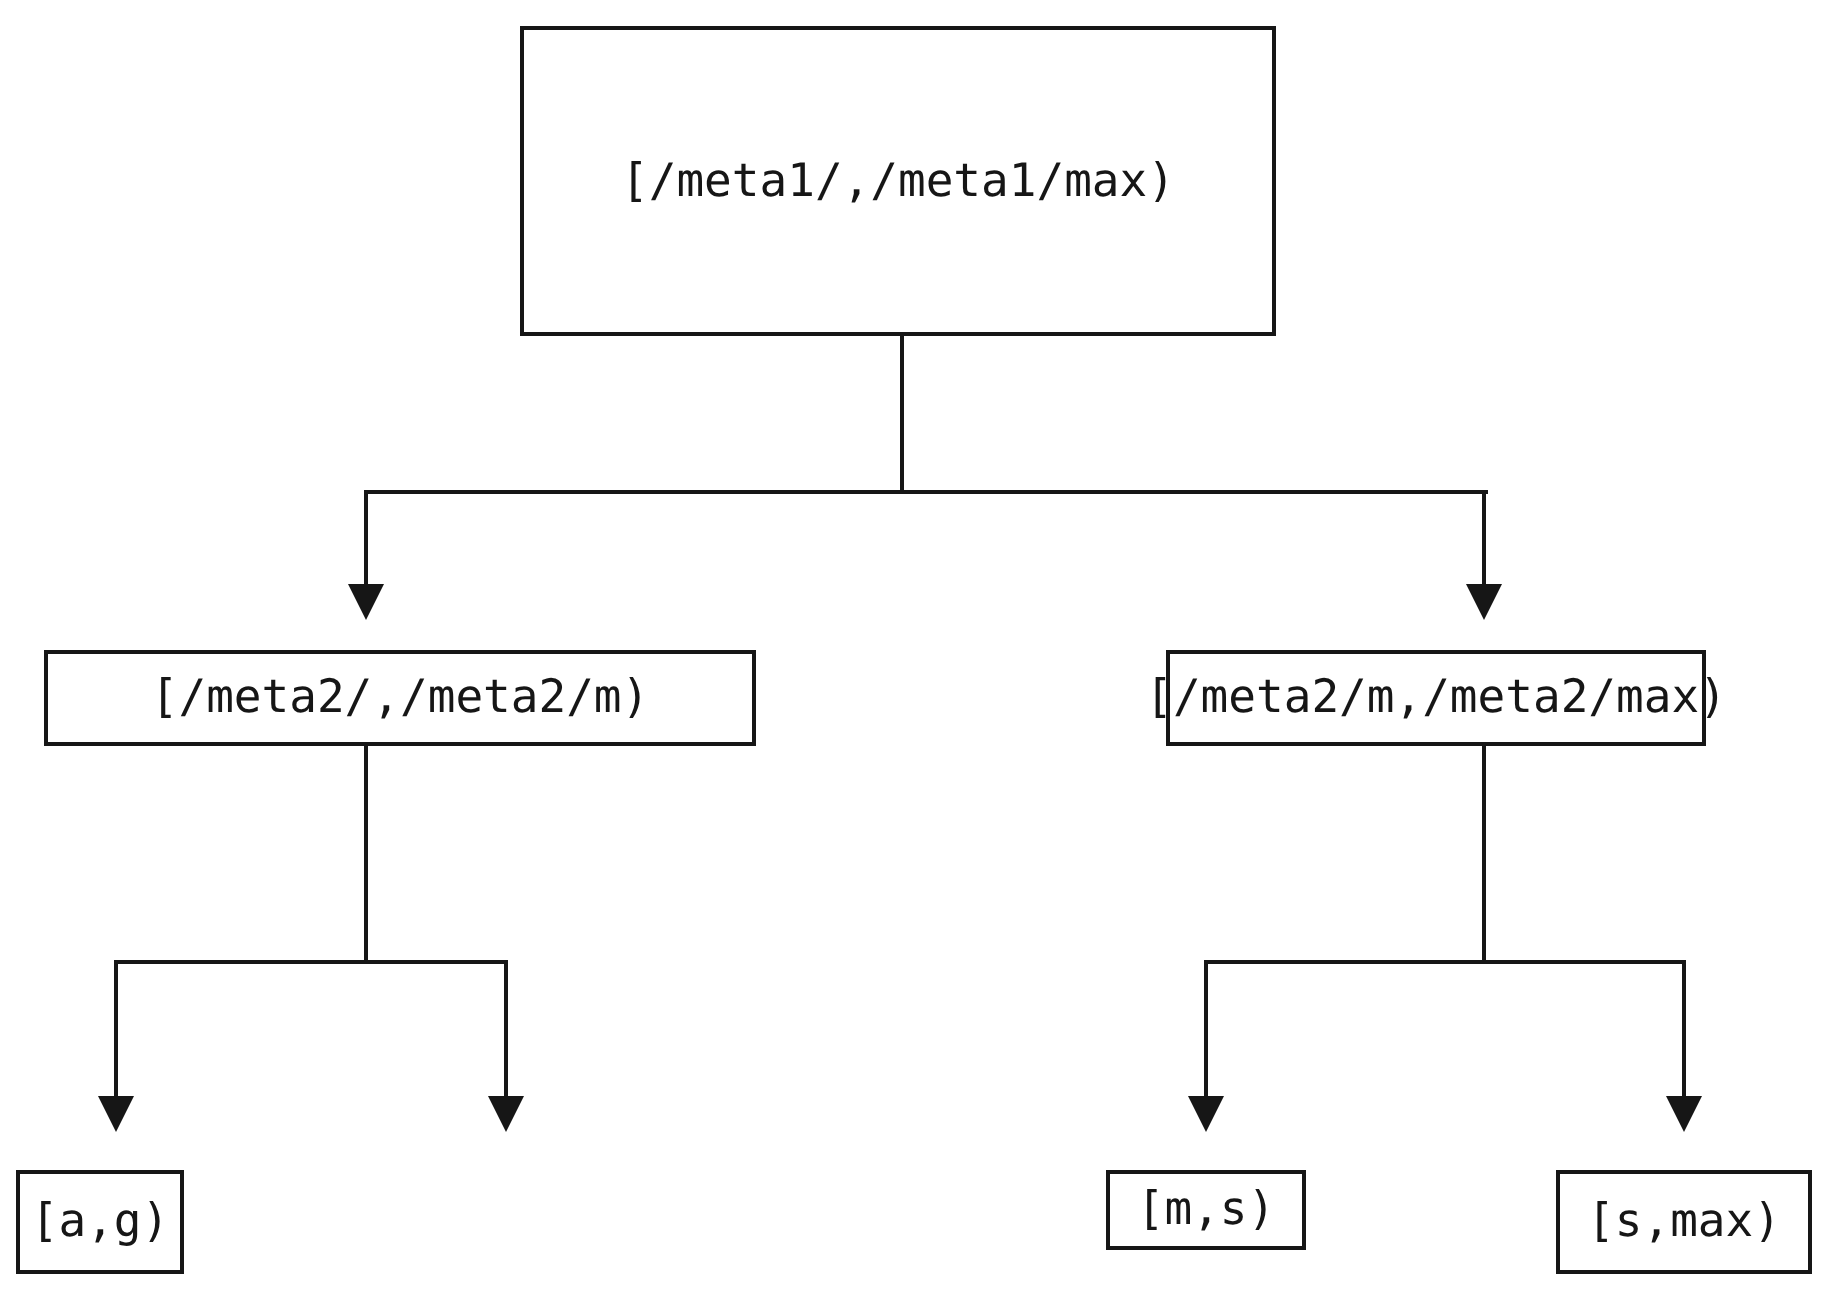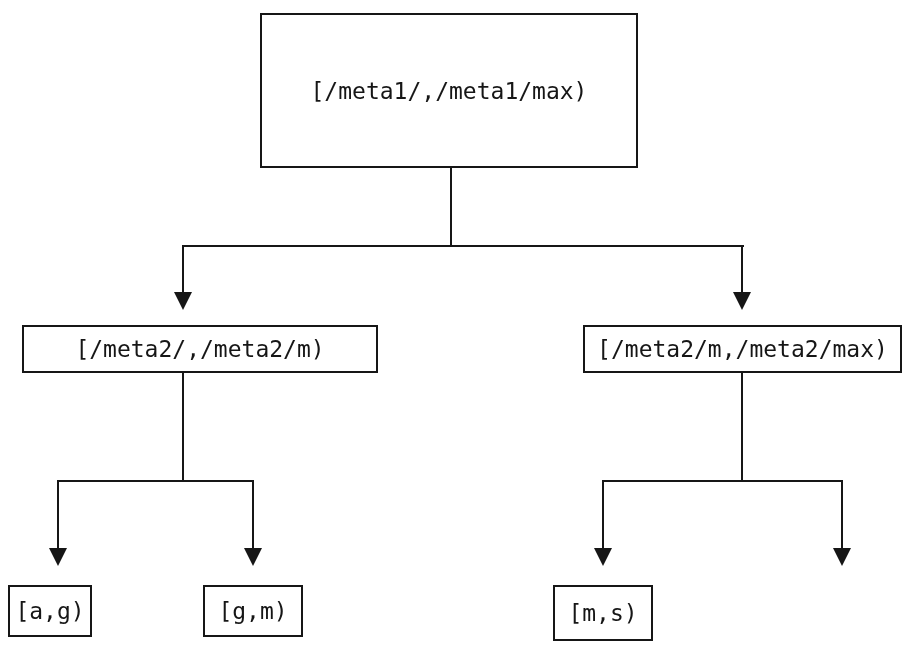--- a/index.html
+++ b/index.html
@@ -38,24 +38,24 @@
     width: 0;
     height: 0;
     border-left: 9px solid transparent;
     border-right: 9px solid transparent;
     border-top: 18px solid var(--line, #161616);
   }
 
   
   .n-root    { left: 260px; top: 13px;  width: 378px; height: 155px; }
   .n-l2a     { left: 22px;  top: 325px; width: 356px; height: 48px; }
-  .n-l2b     { left: 583px; top: 325px; width: 319px; height: 48px; }
+  .n-l2b     { left: 583px; top: 325px; width: 270px; height: 48px; }
   .n-leaf1   { left: 8px;   top: 585px; width: 84px; height: 52px; }
   .n-leaf2   { left: 203px; top: 585px; width: 100px; height: 52px; }
-  .n-leaf3   { left: 553px; top: 585px; width: 100px; height: 56px; }
+  .n-leaf3   { left: 553px; top: 585px; width: 100px; height: 40px; }
   .n-leaf4   { left: 778px; top: 585px; width: 128px; height: 52px; }
 
   
   .c-root-stem   { left: 450px; top: 168px; width: 2px;   height: 78px; }
   .c-root-bar    { left: 182px; top: 245px; width: 562px; height: 2px; }
   .c-root-dropL  { left: 182px; top: 245px; width: 2px;   height: 49px; }
   .c-root-dropR  { left: 741px; top: 245px; width: 2px;   height: 49px; }
   .a-root-L      { left: 174px; top: 292px; }
   .a-root-R      { left: 733px; top: 292px; }
 
@@ -81,24 +81,24 @@
 <div class="stage">
 
   <div class="node n-root">[/meta1/,/meta1/max)</div>
 
   <div class="node n-l2a">[/meta2/,/meta2/m)</div>
 
   <div class="node n-l2b">[/meta2/m,/meta2/max)</div>
 
   <div class="node n-leaf1">[a,g)</div>
 
-  <div class="node n-leaf2">[g,m)</div>
 
   <div class="node n-leaf3">[m,s)</div>
 
+  <div class="node n-leaf4">[s,max)</div>
 
   <div class="line c-root-stem"></div>
   <div class="line c-root-bar"></div>
   <div class="line c-root-dropL"></div>
   <div class="line c-root-dropR"></div>
   <div class="arrow-down a-root-L"></div>
   <div class="arrow-down a-root-R"></div>
 
   <div class="line c-left-stem"></div>
   <div class="line c-left-bar"></div>

